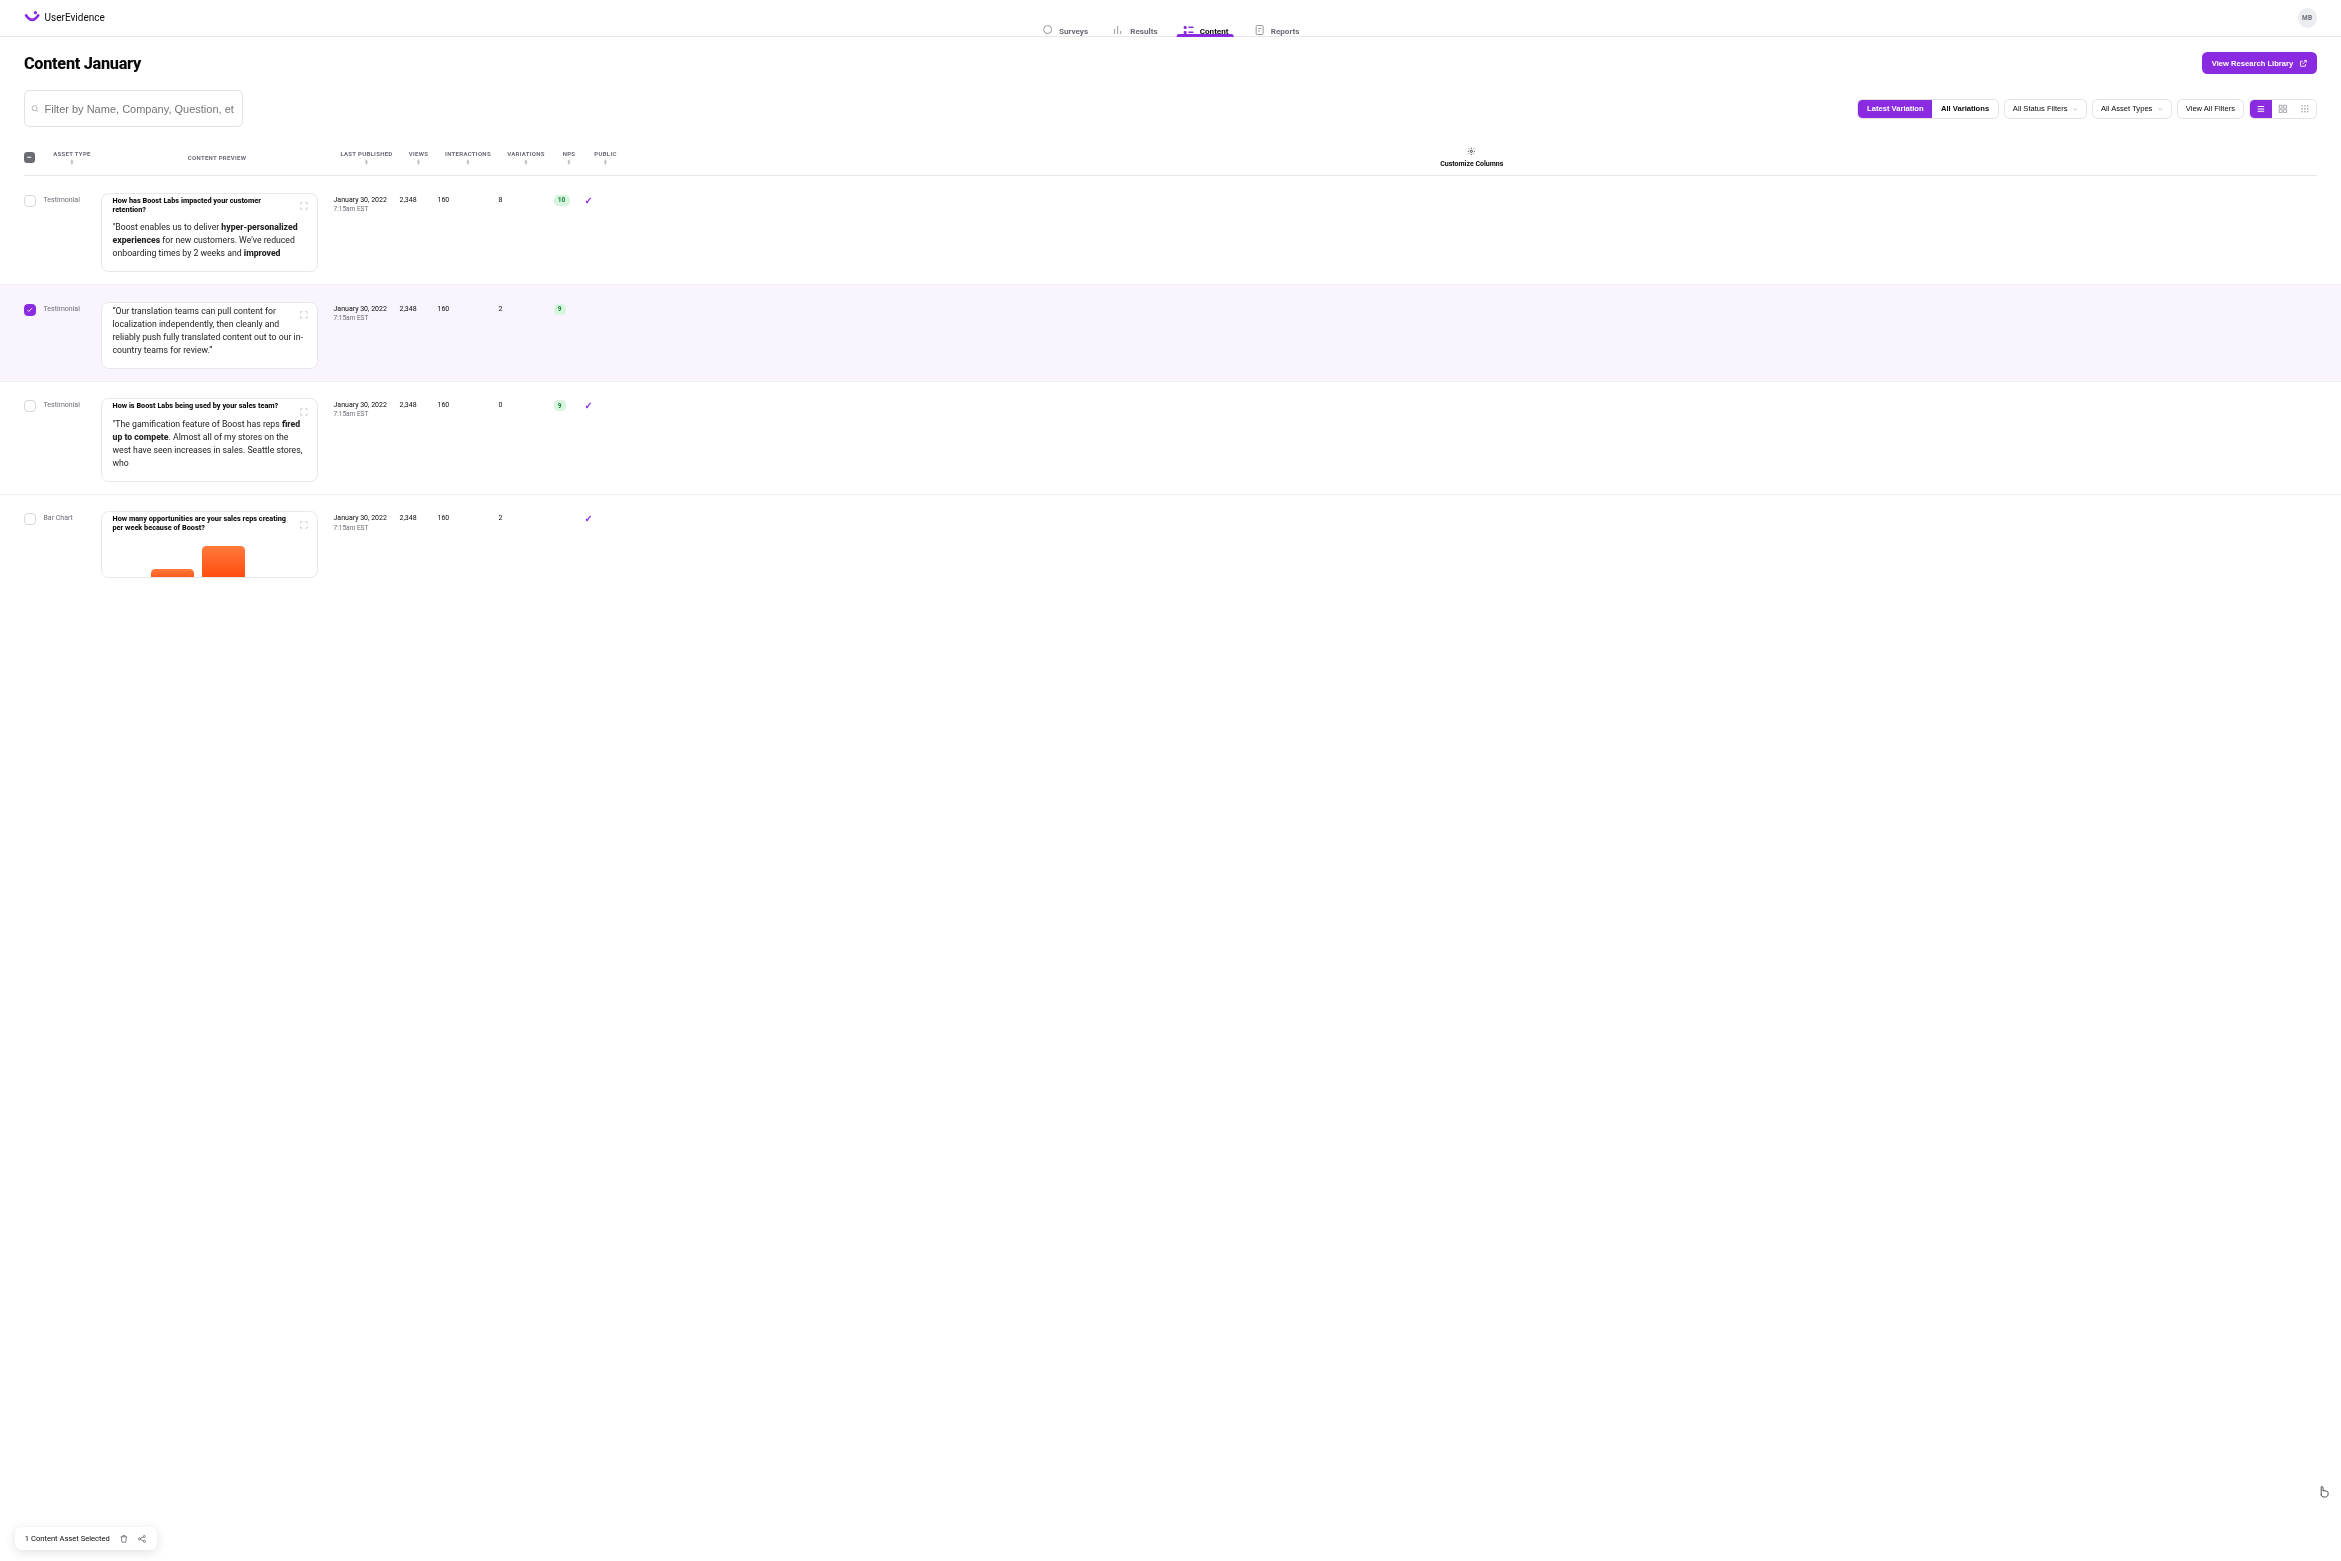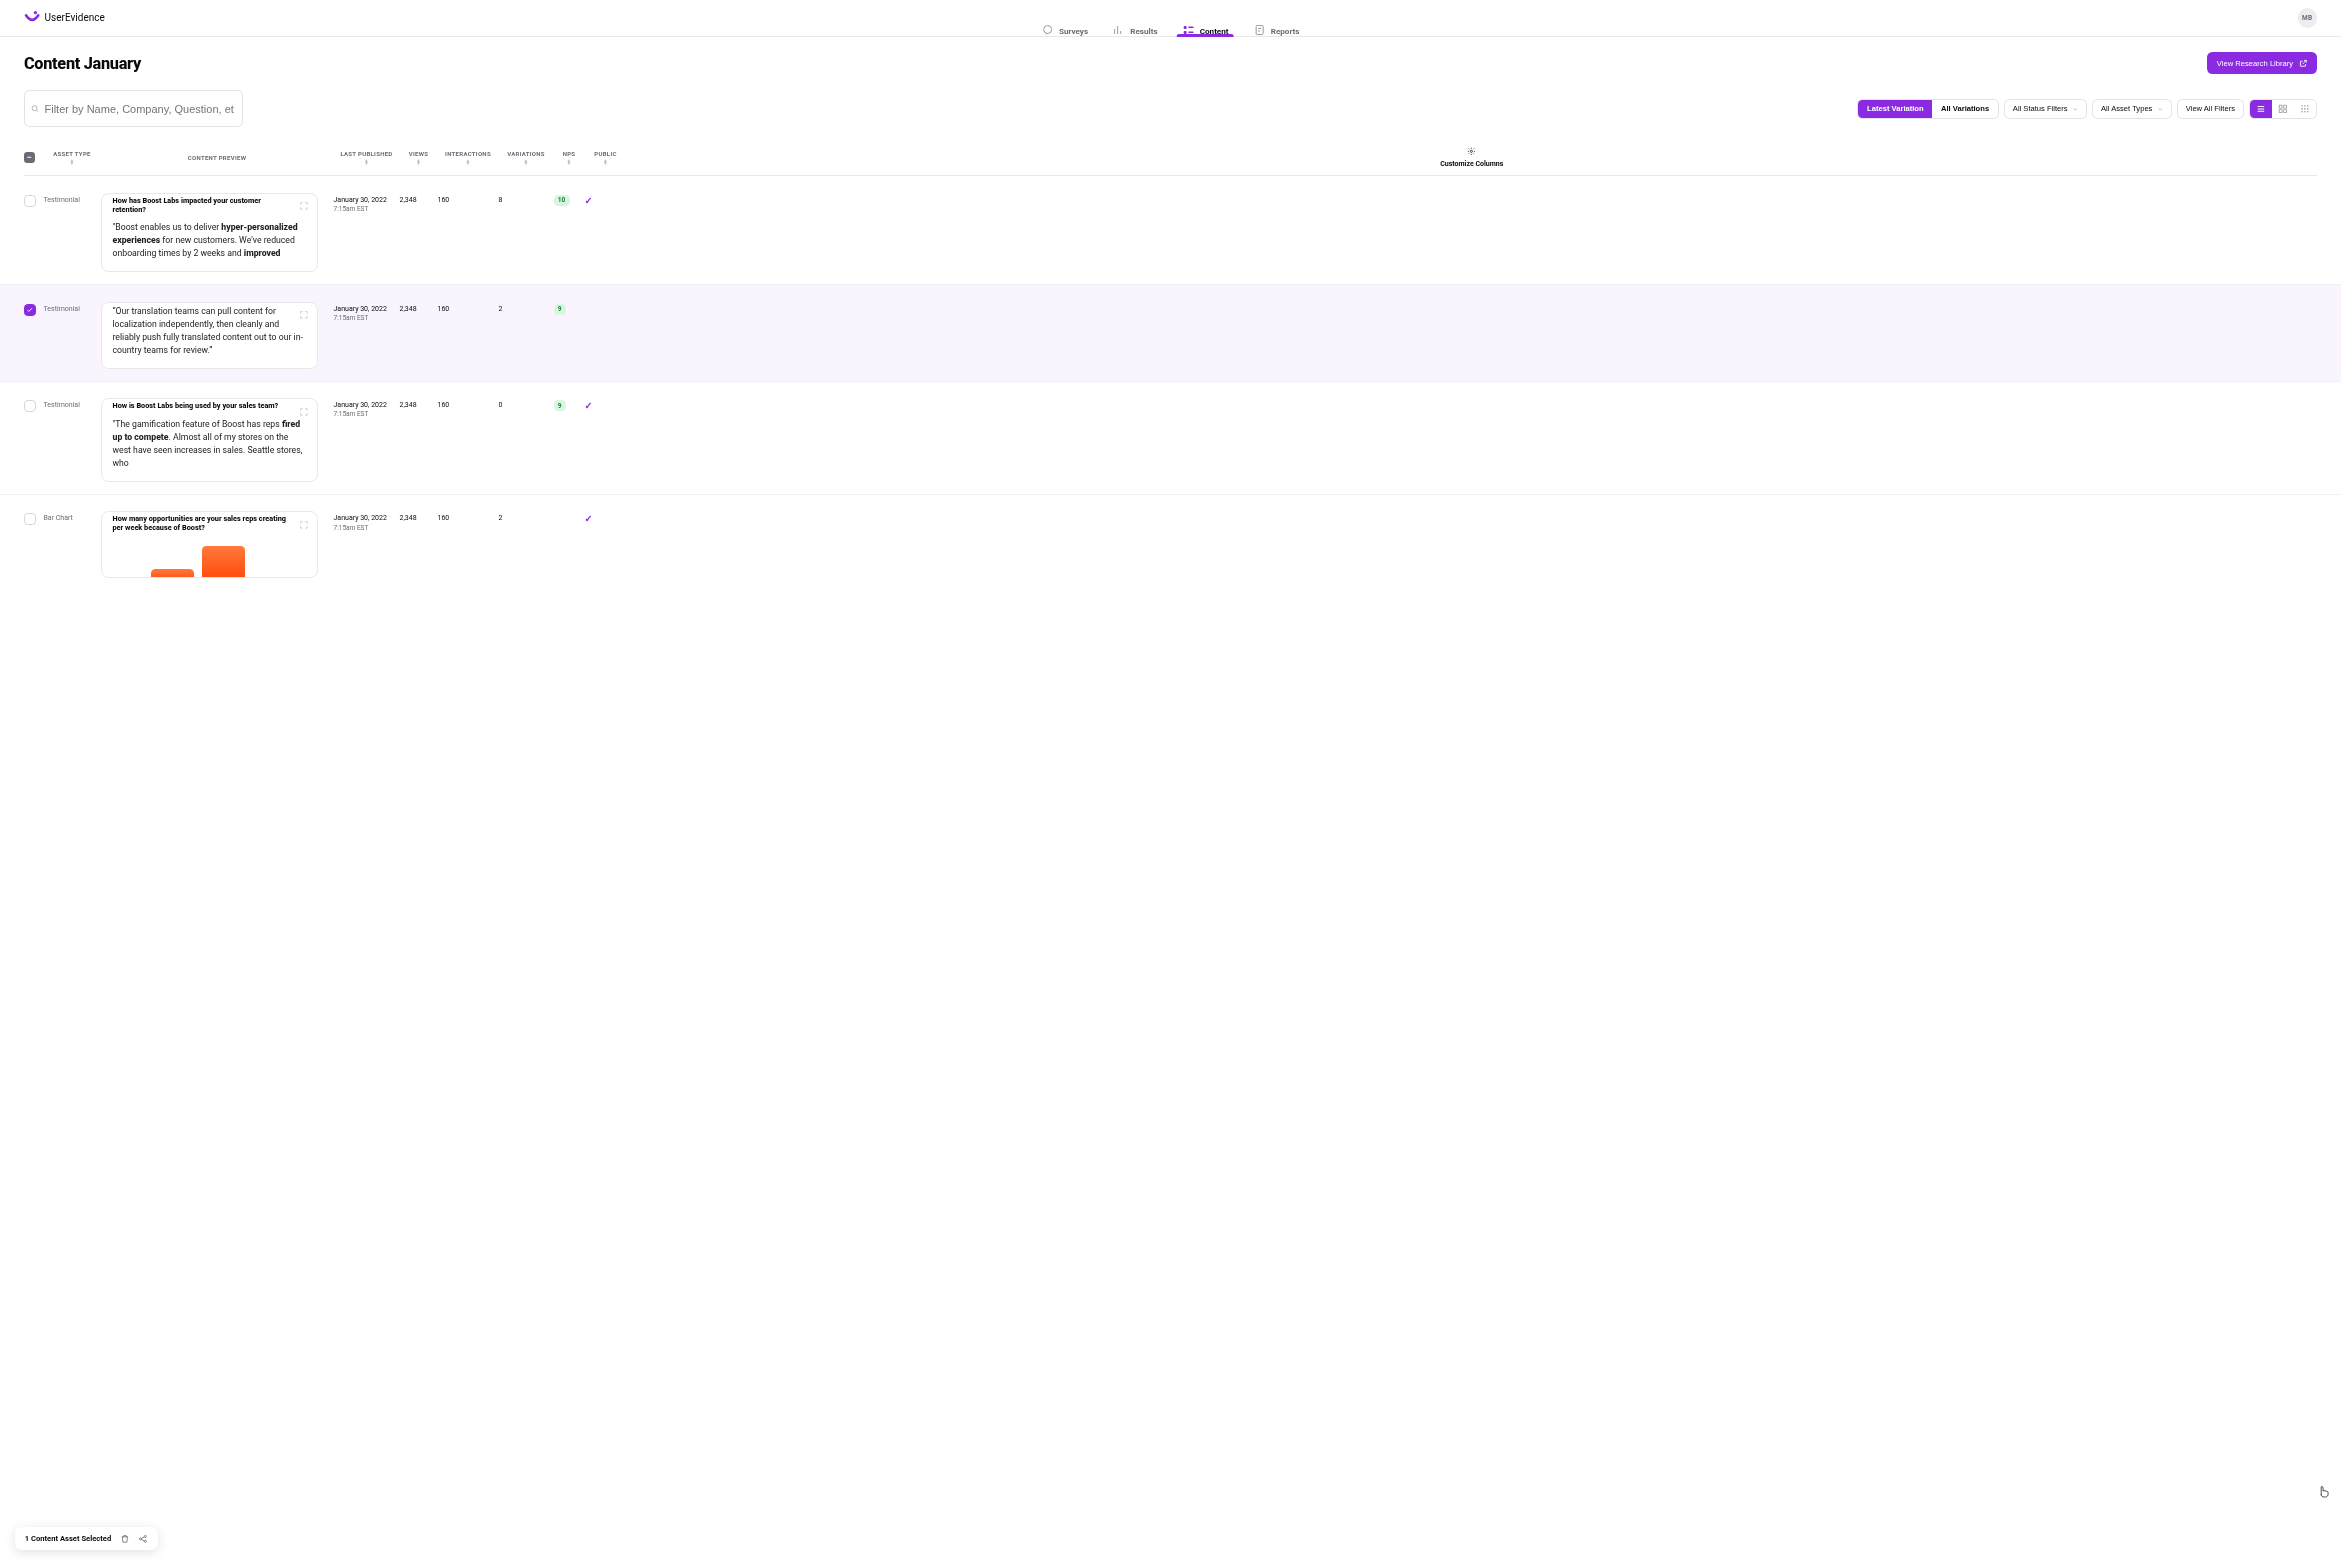--- a/index.html
+++ b/index.html
@@ -13,21 +13,21 @@
 .nav-item { display: flex; align-items: flex-end; gap: 5.4px; font-weight: 700; font-size: 8.1px; color: #6b6b76; cursor: pointer; height: 100%; position: relative; padding: 0 5.4px; }
 .nav-item.active { color: #0a0a0a; }
 .nav-item.active::after { content: ""; position: absolute; bottom: -0.5px; left: 0; right: 0; height: 2.2px; background: #8a2be2; border-radius: 2.2px 2.2px 0 0; }
 .nav-icon { width: 12px; height: 12px; display: inline-flex; align-items: center; justify-content: center; }
 .avatar { margin-left: auto; width: 19.5px; height: 19.5px; border-radius: 50%; background: #ecedf0; color: #6b6b76; font-size: 6.5px; font-weight: 700; display: flex; align-items: center; justify-content: center; letter-spacing: 0.3px; }
 
 
 .page { padding: 15px 24px 0; }
 .title-row { display: flex; align-items: center; justify-content: space-between; margin-bottom: 16.3px; }
 .page-title { font-size: 16.3px; font-weight: 800; letter-spacing: -0.3px; }
-.btn-primary { background: #8a2be2; color: #fff; border: none; border-radius: 5.4px; padding: 6.5px 9.8px; font-weight: 400; font-size: 7.6px; display: flex; align-items: center; gap: 5.4px; cursor: pointer; }
+.btn-primary { background: #8a2be2; color: #fff; border: none; border-radius: 5.4px; padding: 6.5px 9.8px; font-weight: 700; font-size: 7.6px; display: flex; align-items: center; gap: 5.4px; cursor: pointer; }
 
 .filters-row { display: flex; align-items: center; gap: 11px; margin-bottom: 14px; }
 .search-wrap { position: relative; width: 219px; }
 .search-wrap input { width: 100%; height: 37px; border: 0.5px solid #e1e1e6; border-radius: 5.4px; padding: 0 7.6px 0 19.5px; font-size: 11px; color: #6b6b76; outline: none; }
 .search-wrap .sicon { position: absolute; left: 6.5px; top: 50%; transform: translateY(-50%); color: #9a9aa3; }
 .filter-group { margin-left: auto; display: flex; align-items: center; gap: 5.4px; }
 .seg { display: flex; border: 0.5px solid #e1e1e6; border-radius: 5.4px; overflow: hidden; height: 20.6px; }
 .seg-btn { padding: 0 8.7px; font-size: 7.6px; font-weight: 600; display: flex; align-items: center; background: #fff; color: #0a0a0a; cursor: pointer; border: none; }
 .seg-btn.active { background: #8a2be2; color: #fff; }
 .pill { height: 20.6px; border: 0.5px solid #e1e1e6; border-radius: 5.4px; background: #fff; padding: 0 7.6px; font-size: 7.6px; font-weight: 500; display: flex; align-items: center; gap: 4.3px; cursor: pointer; color: #0a0a0a; }
@@ -58,21 +58,21 @@
 .row .card.chart { height: 67px; }
 .row .card.chart .bars { position: absolute; bottom: -5.4px; left: 49px; display: flex; gap: 8.7px; align-items: flex-end; }
 .row .card.chart .bar1 { width: 43px; height: 14px; background: linear-gradient(180deg,#ff7a3c,#ff4406); border-radius: 4.3px 4.3px 0 0; }
 .row .card.chart .bar2 { width: 43px; height: 37px; background: linear-gradient(180deg,#ff7a3c,#ff4406); border-radius: 4.3px 4.3px 0 0; }
 .row .small { font-size: 7px; color: #0a0a0a; padding-top: 3.3px; }
 .row .sub { color: #6b6b76; font-size: 6.5px; margin-top: 1.1px; }
 .nps-badge { display: inline-block; background: #d8f5e0; color: #1f8a3f; font-weight: 800; font-size: 6.5px; padding: 1.6px 4.3px; border-radius: 4.3px; margin-top: 2.2px; }
 .check-icon { color: #8a2be2; font-size: 9.8px; font-weight: 900; margin-top: 2.2px; }
 
 
-.sel-bar { position: fixed; bottom: 11px; left: 15px; background: #fff; border-radius: 6.5px; box-shadow: 0 2.2px 11px rgba(0,0,0,0.12); padding: 6.5px 9.8px; display: flex; align-items: center; gap: 8.7px; font-size: 7.6px; font-weight: 700; }
+.sel-bar { position: fixed; bottom: 11px; left: 15px; background: #fff; border-radius: 6.5px; box-shadow: 0 2.2px 11px rgba(0,0,0,0.12); padding: 6.5px 9.8px; display: flex; align-items: center; gap: 8.7px; font-size: 7.6px; font-weight: 400; }
 .sel-bar .ic { color: #6b6b76; cursor: pointer; }
 
 .pointer { position: fixed; right: 12px; bottom: 63px; font-size: 11px; }
 
 svg { display: block; }
 </style>
 </head>
 <body>
 
 <div class="header">

